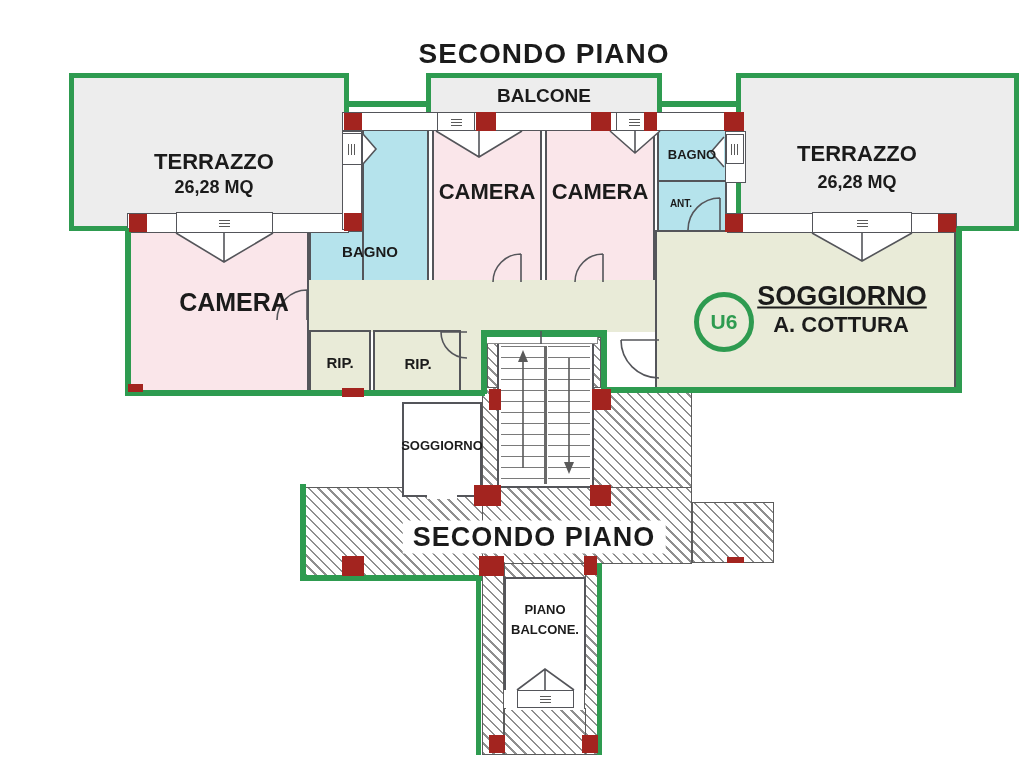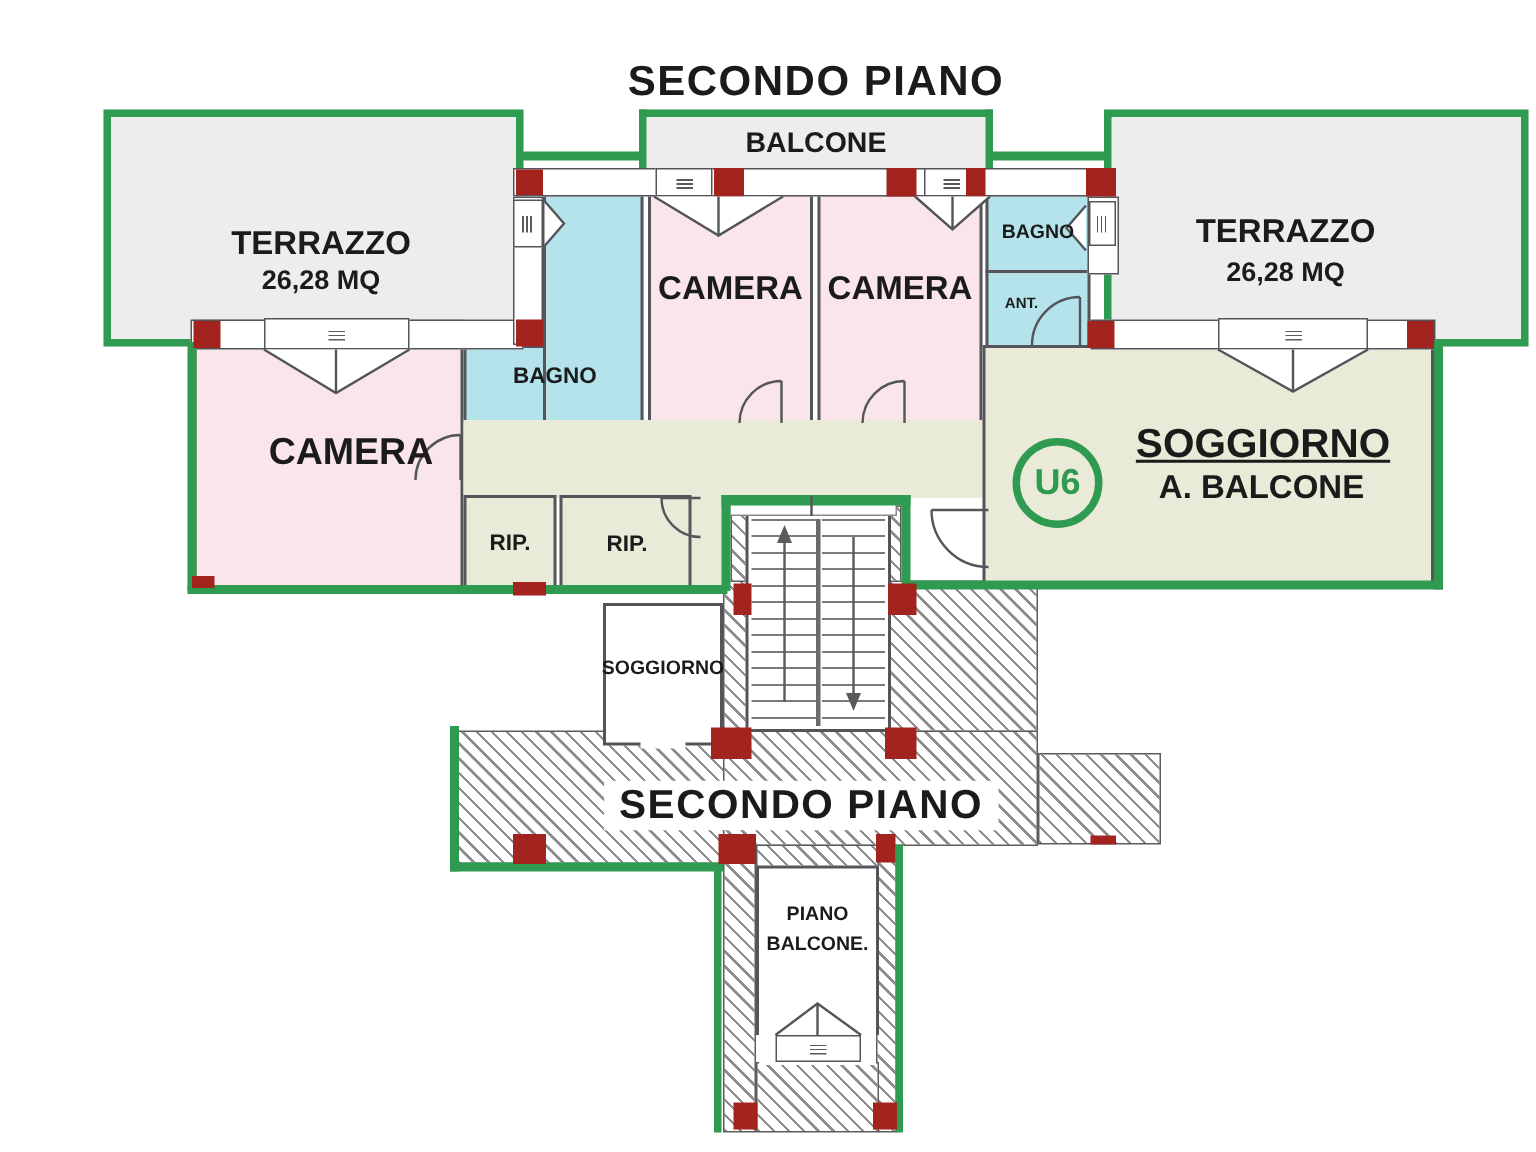--- a/index.html
+++ b/index.html
@@ -167,22 +167,22 @@
   <div class="lbl" style="left:190px;top:187px;font-size:18px;">26,28 MQ</div>
   <div class="lbl" style="left:833px;top:154px;font-size:22px;">TERRAZZO</div>
   <div class="lbl" style="left:833px;top:182px;font-size:18px;">26,28 MQ</div>
   <div class="lbl" style="left:210px;top:302px;font-size:25px;">CAMERA</div>
   <div class="lbl" style="left:463px;top:192px;font-size:22px;">CAMERA</div>
   <div class="lbl" style="left:576px;top:192px;font-size:22px;">CAMERA</div>
   <div class="lbl" style="left:346px;top:251px;font-size:15px;">BAGNO</div>
   <div class="lbl" style="left:668px;top:154px;font-size:13px;">BAGNO</div>
   <div class="lbl" style="left:657px;top:203px;font-size:10px;">ANT.</div>
   <div class="lbl" style="left:818px;top:296px;font-size:27px;text-decoration:underline;">SOGGIORNO</div>
-  <div class="lbl" style="left:817px;top:325px;font-size:22px;">A. BALCONE</div>
-  <div class="u6" style="left:651px;top:292px;width:60px;height:60px;font-size:24px;">U6</div>
+  <div class="lbl" style="left:817px;top:325px;font-size:22px;">A. COTTURA</div>
+  <div class="u6" style="left:670px;top:292px;width:60px;height:60px;font-size:21px;">U6</div>
   <div class="lbl" style="left:316px;top:362px;font-size:15px;">RIP.</div>
   <div class="lbl" style="left:394px;top:363px;font-size:15px;">RIP.</div>
   <div class="lbl" style="left:418px;top:445px;font-size:13px;font-weight:700;">SOGGIORNO</div>
   <div class="lbl" style="left:510px;top:537px;font-size:27px;background:#fff;padding:1px 10px;letter-spacing:1px;">SECONDO PIANO</div>
   <div class="lbl" style="left:521px;top:609px;font-size:13px;">PIANO</div>
   <div class="lbl" style="left:521px;top:629px;font-size:13px;">BALCONE.</div>
 
 </div>
 
 </body></html>

